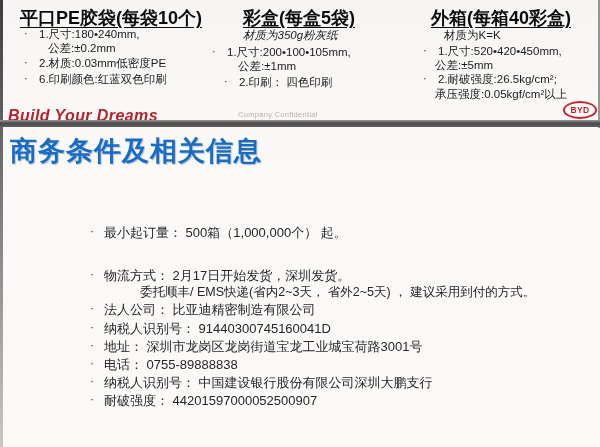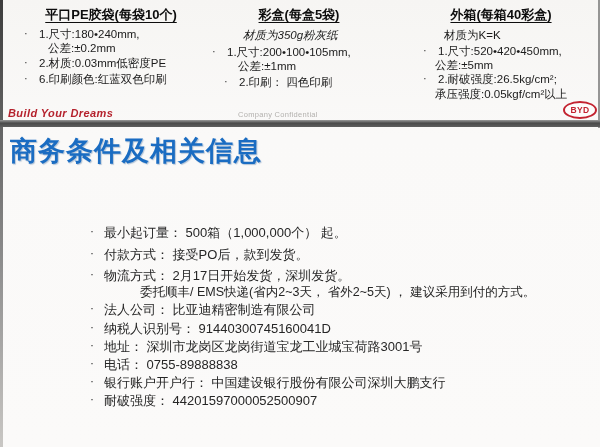--- a/index.html
+++ b/index.html
@@ -8,21 +8,21 @@
     background:linear-gradient(180deg,#f6f5f3 0%, #faf9f8 30%, #fbfaf9 100%);
     font-family:"Liberation Sans","DejaVu Sans",sans-serif;
     color:#1c1c1c;
   }
   .edge-left { position:absolute; left:0; top:0; width:3px; height:447px;
     background:linear-gradient(#3c3c3c,#8f8f8f 60%,#c9c7c4); }
   .edge-right { position:absolute; right:0; top:0; width:2px; height:128px;
     background:rgba(70,70,70,.55); }
 
   
-  .col-title { position:absolute; top:6px; font-weight:bold; font-size:13px;
+  .col-title { position:absolute; top:6px; font-weight:bold; font-size:18px;
     color:#0d0d0d; text-align:center; text-decoration:underline;
     text-underline-offset:3px; white-space:nowrap; }
   .t1 { left:16px;  width:190px; }
   .t2 { left:208px; width:182px; }
   .t3 { left:412px; width:178px; }
 
   .spec-line { position:absolute; font-size:11.5px; color:#1b1b1b; white-space:nowrap; }
   .dot { display:inline-block; width:15px; color:#333; font-size:11px; vertical-align:top; }
   .bdot { display:inline-block; width:14px; color:#333; font-size:12px; vertical-align:top; }
 
@@ -30,21 +30,21 @@
   .c1l0 { left:24px; top:27px; } .c1l1 { left:48px; top:41px; }
   .c1l2 { left:24px; top:56px; } .c1l3 { left:24px; top:72px; }
   
   .c2l0 { left:243px; top:28px;font-style:italic; } .c2l1 { left:212px; top:45px; }
   .c2l2 { left:238px; top:59px; } .c2l3 { left:224px; top:75px; }
   
   .c3l0 { left:444px; top:28px; } .c3l1 { left:423px; top:44px; }
   .c3l2 { left:435px; top:58px; } .c3l3 { left:423px; top:72px; }
   .c3l4 { left:435px; top:87px; }
 
-  .slogan { position:absolute; left:8px; top:107px; font-size:11px; font-weight:bold;
+  .slogan { position:absolute; left:8px; top:107px; font-size:16px; font-weight:bold;
     font-style:italic; color:#b5222d; letter-spacing:.4px; white-space:nowrap; }
   .confidential { position:absolute; left:238px; top:110px; font-size:7.5px;
     color:#b3b1ae; letter-spacing:.3px; white-space:nowrap; }
   .byd-logo { position:absolute; left:563px; top:101px; width:30px; height:14px;
     border:2px solid #c32330; border-radius:50%; background:#fdfcfb;
     display:flex; align-items:center; justify-content:center;
     font-size:8.5px; font-weight:bold; color:#c32330; letter-spacing:.3px; }
 
   .divider-bar { position:absolute; left:0; top:120px; width:600px; height:7px;
     background:linear-gradient(180deg,#9a9a9a,#4a4a4a 45%,#5e5e5e); }
@@ -88,22 +88,21 @@
 
   <div class="slogan">Build Your Dreams</div>
   <div class="confidential">Company Confidential</div>
   <div class="byd-logo">BYD</div>
 
   <div class="divider-bar"></div>
 
   <div class="biz-title">商务条件及相关信息</div>
 
   <div class="biz-item b0"><span class="bdot">·</span><span>最小起订量： 500箱（1,000,000个） 起。</span></div>
-  <div class="biz-item b1"><span class="bdot">·</span><span>付款方式： 接受PO后，款到发货。</span></div>
   <div class="biz-item b2"><span class="bdot">·</span><span>物流方式： 2月17日开始发货，深圳发货。</span></div>
   <div class="biz-item biz-indent b3"><span>委托顺丰/ EMS快递(省内2~3天， 省外2~5天) ， 建议采用到付的方式。</span></div>
   <div class="biz-item b4"><span class="bdot">·</span><span>法人公司： 比亚迪精密制造有限公司</span></div>
   <div class="biz-item b5"><span class="bdot">·</span><span>纳税人识别号： 91440300745160041D</span></div>
   <div class="biz-item b6"><span class="bdot">·</span><span>地址： 深圳市龙岗区龙岗街道宝龙工业城宝荷路3001号</span></div>
   <div class="biz-item b7"><span class="bdot">·</span><span>电话： 0755-89888838</span></div>
-  <div class="biz-item b8"><span class="bdot">·</span><span>银行账户开户行： 中国建设银行股份有限公司深圳大鹏支行</span></div>
+  <div class="biz-item b8"><span class="bdot">·</span><span>纳税人识别号： 中国建设银行股份有限公司深圳大鹏支行</span></div>
   <div class="biz-item b9"><span class="bdot">·</span><span>耐破强度： 44201597000052500907</span></div>
 </div>
 
 </body></html>

